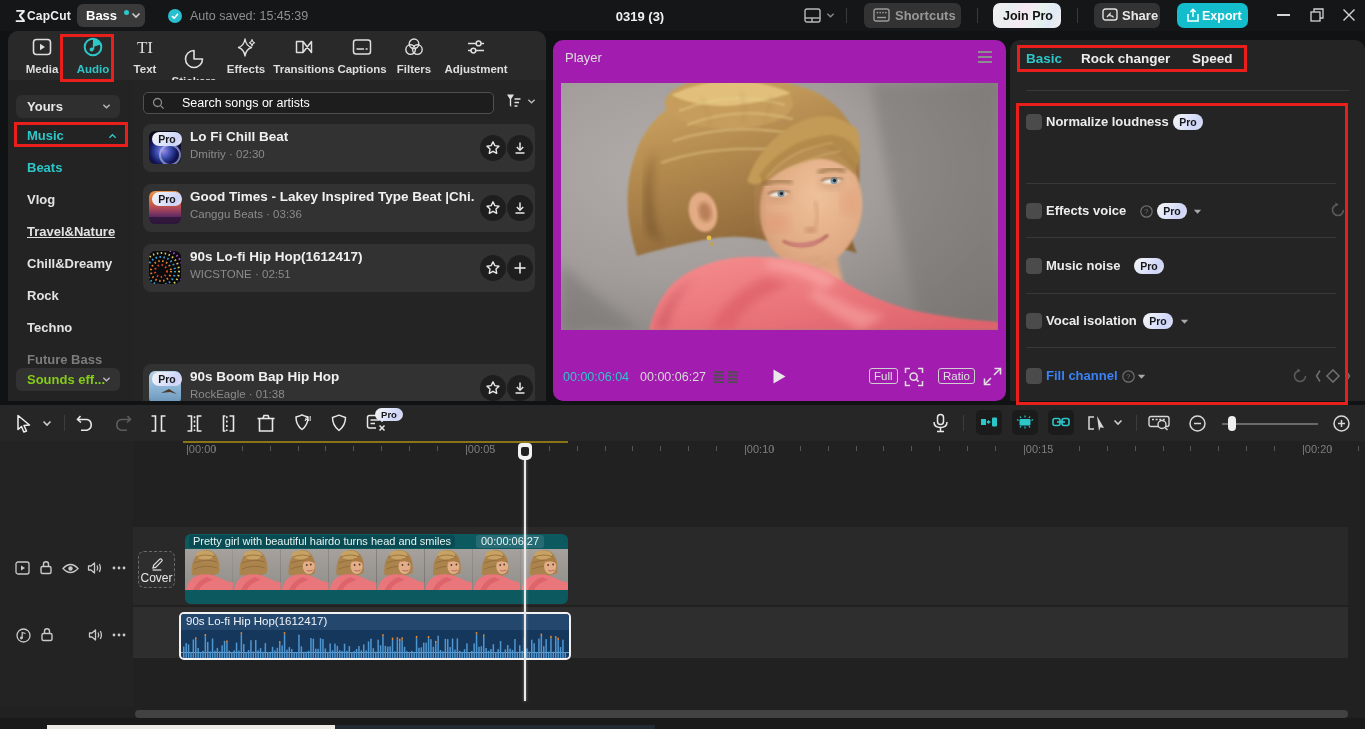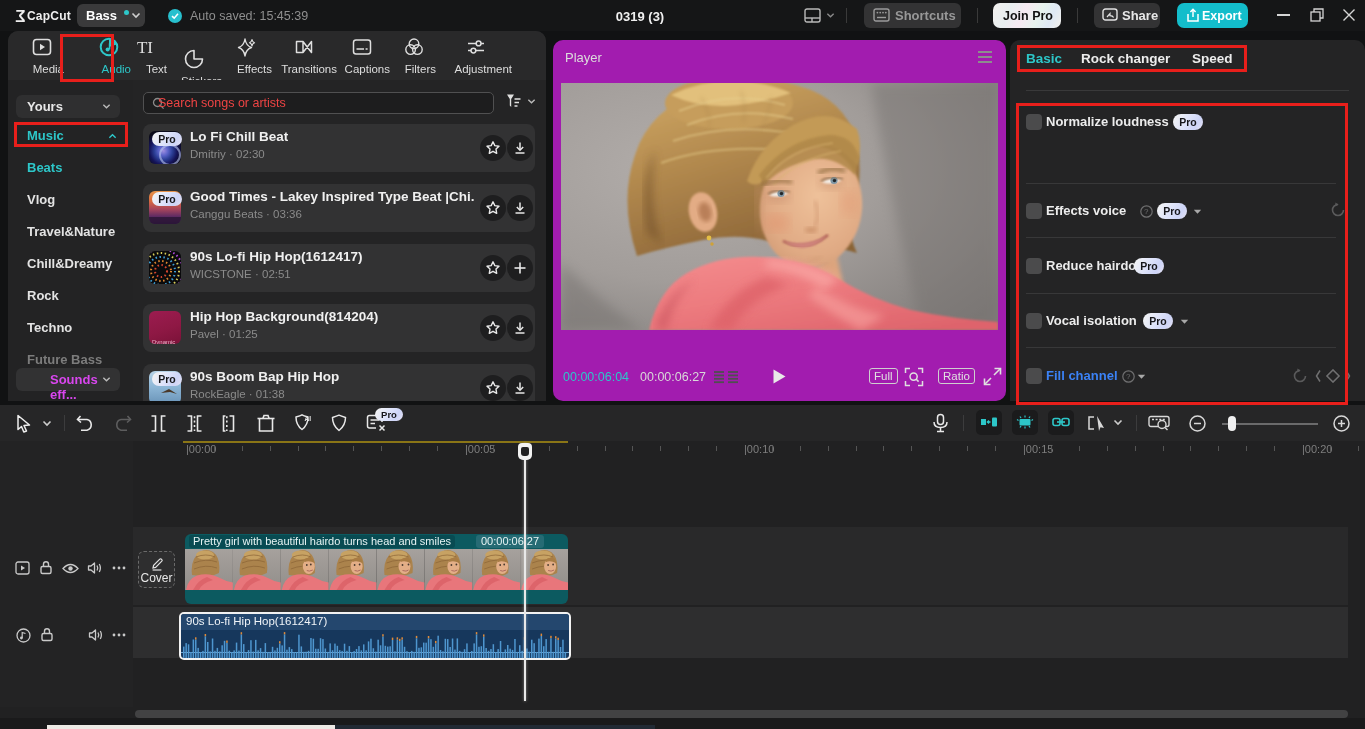--- a/index.html
+++ b/index.html
@@ -1,20 +1,20 @@
 <!DOCTYPE html>
 <html><head>
 <meta charset="utf-8">
 <style>
   * { margin:0; padding:0; box-sizing:border-box; }
   html,body { width:1365px; height:729px; overflow:hidden; background:#111213; }
   body { font-family:"Liberation Sans", sans-serif; position:relative; color:#ddd; }
   .abs { position:absolute; }
   .tabi { text-align:left; }
-  .tlab { font-size:11.5px; font-weight:400; color:#dedede; margin-top:1px; text-align:right; white-space:nowrap; }
+  .tlab { font-size:11.5px; font-weight:700; color:#dedede; margin-top:1px; text-align:center; white-space:nowrap; }
   .sideitem { position:absolute; left:19px; font-size:13px; font-weight:700; color:#e3e3e3; white-space:nowrap; }
   .mrow { position:absolute; left:10px; width:392px; height:48px; background:#323233; border-radius:8px; }
   .mthumb { position:absolute; left:6px; top:7px; width:32px; height:33px; border-radius:6px; overflow:hidden; }
   .mtitle { position:absolute; left:47px; top:5px; font-size:13.5px; font-weight:700; color:#f0f0f0; white-space:nowrap; max-width:285px; overflow:hidden; }
   .msub { position:absolute; left:47px; top:24px; font-size:11.5px; color:#8b8b8b; white-space:nowrap; }
   .mbtn { position:absolute; top:11px; width:26px; height:26px; border-radius:50%; background:#1e1e1f; }
   .probadge { position:absolute; border-radius:8px; background:linear-gradient(120deg,#f5f5f3 0%,#dfe4fa 45%,#cdd4f7 75%,#e6e2f2 100%); color:#16161a; font-weight:700; text-align:center; }
   .cbox { width:16px; height:16px; background:#4b4b4c; border-radius:4px; }
   .rtitle { font-size:13px; font-weight:700; color:#ececec; white-space:nowrap; }
   .rdiv { left:16px; width:310px; height:1px; background:#383839; position:absolute; }
@@ -109,21 +109,21 @@
   <div class="abs" id="tabbar" style="left:0;top:0;width:538px;height:49px;background:#29292a;">
 
     <div class="abs tabi" style="left:12px;top:5px;width:44px;">
       <svg width="22" height="22" viewBox="0 0 22 22" style="margin-left:11px;">
           <rect x="2.5" y="3.5" width="17" height="15" rx="3" stroke="#dedede" stroke-width="1.6" fill="none"></rect>
           <path d="M9 7.8 L14 11 L9 14.2 Z" fill="#dedede"></path>
         </svg>
       <div class="tlab">Media</div>
     </div>
 
-    <div class="abs tabi" style="left:63px;top:5px;width:44px;margin-left:16px;">
+    <div class="abs tabi" style="left:63px;top:5px;width:44px;">
       <svg width="22" height="22" viewBox="0 0 22 22" style="margin-left:11px;">
           <circle cx="11" cy="11" r="8.3" stroke="#2dc7c9" stroke-width="2" fill="none"></circle>
           <path d="M11 11 L11 3 A 8 8 0 0 1 18.6 8.6 Z" fill="#2dc7c9"></path>
           <circle cx="9.6" cy="13.4" r="2" fill="#2dc7c9"></circle>
           <rect x="10.8" y="7.4" width="1.5" height="6" fill="#2dc7c9"></rect>
         </svg>
       <div class="tlab" style="color:#2dc7c9;">Audio</div>
     </div>
 
     <div class="abs tabi" style="left:115px;top:5px;width:44px;">
@@ -190,40 +190,40 @@
       <svg style="position:absolute;right:9px;top:8px;" width="9" height="7" viewBox="0 0 10 7">
           <path d="M1.5 1.5 L5 5 L8.5 1.5" stroke="#bbb" stroke-width="1.5" fill="none"></path>
         </svg>
     </div>
     <div class="sideitem" style="top:48px;color:#2dc7c9;">Music</div>
     <svg style="position:absolute;left:100px;top:53px;" width="9" height="7" viewBox="0 0 10 7">
         <path d="M1.5 5 L5 1.5 L8.5 5" stroke="#2dc7c9" stroke-width="1.5" fill="none"></path>
       </svg>
     <div class="sideitem" style="top:80px;color:#2dc7c9;">Beats</div>
     <div class="sideitem" style="top:112px;">Vlog</div>
-    <div class="sideitem" style="top:144px;">Travel&amp;Nature</div>
+    <div class="sideitem" style="top:144px;text-decoration:underline;">Travel&amp;Nature</div>
     <div class="sideitem" style="top:176px;">Chill&amp;Dreamy</div>
     <div class="sideitem" style="top:208px;">Rock</div>
     <div class="sideitem" style="top:240px;">Techno</div>
     <div class="sideitem" style="top:272px;color:#7c7c7c;">Future Bass</div>
     <div class="abs" style="left:8px;top:288px;width:104px;height:23px;background:#323233;border-radius:6px;">
-      <span style="position:absolute;left:11px;top:4px;font-size:13px;font-weight:700;color:#d946ef;margin-left:23px;">Sounds eff...</span>
+      <span style="position:absolute;left:11px;top:4px;font-size:13px;font-weight:700;color:#84cc16;">Sounds eff...</span>
       <svg style="position:absolute;right:9px;top:8px;" width="9" height="7" viewBox="0 0 10 7">
           <path d="M1.5 1.5 L5 5 L8.5 1.5" stroke="#bbb" stroke-width="1.5" fill="none"></path>
         </svg>
     </div>
   </div>
   <div class="abs" id="musiclist" style="left:125px;top:49px;width:413px;height:321px;background:#242425;">
 
     <div class="abs" style="left:10px;top:12px;width:351px;height:22px;background:#1d1d1e;border:1px solid #505051;border-radius:5px;">
       <svg style="position:absolute;left:8px;top:4px;" width="13" height="13" viewBox="0 0 13 13">
           <circle cx="5.5" cy="5.5" r="4" stroke="#8a8a8a" stroke-width="1.3" fill="none"></circle>
           <line x1="8.6" y1="8.6" x2="11.6" y2="11.6" stroke="#8a8a8a" stroke-width="1.3"></line>
         </svg>
-      <span style="position:absolute;left:14px;top:3px;font-size:12.5px;color:#ef4444;">Search songs or artists</span>
+      <span style="position:absolute;left:38px;top:3px;font-size:12.5px;color:#ffffff;">Search songs or artists</span>
     </div>
     <svg class="abs" style="left:373px;top:13px;" width="16" height="18" viewBox="0 0 16 18">
         <path d="M1 1.5 L8 1.5 L5.2 6 L5.2 14 L3.8 12.6 L3.8 6 Z" fill="#e0e0e0"></path>
         <line x1="8.5" y1="6" x2="14.5" y2="6" stroke="#e0e0e0" stroke-width="1.5"></line>
         <line x1="8.5" y1="9.5" x2="13" y2="9.5" stroke="#e0e0e0" stroke-width="1.5"></line>
         <line x1="8.5" y1="13" x2="11.5" y2="13" stroke="#e0e0e0" stroke-width="1.5"></line>
       </svg>
     <svg class="abs" style="left:394px;top:18px;" width="9" height="7" viewBox="0 0 10 7">
         <path d="M1.5 1.5 L5 5 L8.5 1.5" stroke="#bbb" stroke-width="1.5" fill="none"></path>
       </svg>
@@ -273,35 +273,20 @@
           </svg>
       </div>
       <div class="mtitle">90s Lo-fi Hip Hop(1612417)</div>
       <div class="msub">WICSTONE · 02:51</div>
       <div class="mbtn" style="left:337px;"><svg style="margin:5px;" width="16" height="16" viewBox="0 0 16 16">
             <path d="M8 1.8 L9.8 5.6 L14 6.2 L11 9.1 L11.7 13.3 L8 11.3 L4.3 13.3 L5 9.1 L2 6.2 L6.2 5.6 Z" stroke="#e8e8e8" stroke-width="1.4" fill="none" stroke-linejoin="round"></path>
           </svg></div>
       <div class="mbtn" style="left:364px;"><svg style="margin:5px;" width="16" height="16" viewBox="0 0 16 16">
             <line x1="8" y1="2.5" x2="8" y2="13.5" stroke="#e8e8e8" stroke-width="1.6"></line>
             <line x1="2.5" y1="8" x2="13.5" y2="8" stroke="#e8e8e8" stroke-width="1.6"></line>
-          </svg></div>
-    </div>
-    <div class="mrow" style="top:224px;">
-      <div class="mthumb" style="background:linear-gradient(160deg,#9c1c50 0%,#8e1844 55%,#7a1238 100%);">
-        <span style="position:absolute;left:3px;top:28px;font-size:6px;color:#e8b0c8;">Dynamic</span>
-      </div>
-      <div class="mtitle">Hip Hop Background(814204)</div>
-      <div class="msub">Pavel · 01:25</div>
-      <div class="mbtn" style="left:337px;"><svg style="margin:5px;" width="16" height="16" viewBox="0 0 16 16">
-            <path d="M8 1.8 L9.8 5.6 L14 6.2 L11 9.1 L11.7 13.3 L8 11.3 L4.3 13.3 L5 9.1 L2 6.2 L6.2 5.6 Z" stroke="#e8e8e8" stroke-width="1.4" fill="none" stroke-linejoin="round"></path>
-          </svg></div>
-      <div class="mbtn" style="left:364px;"><svg style="margin:5px;" width="16" height="16" viewBox="0 0 16 16">
-            <line x1="8" y1="2.5" x2="8" y2="10" stroke="#e8e8e8" stroke-width="1.5"></line>
-            <path d="M4.8 7 L8 10.2 L11.2 7" stroke="#e8e8e8" stroke-width="1.5" fill="none"></path>
-            <line x1="3.5" y1="13" x2="12.5" y2="13" stroke="#e8e8e8" stroke-width="1.5"></line>
           </svg></div>
     </div>
     <div class="mrow" style="top:284px;height:37px;border-radius:8px 8px 0 0;">
       <div class="mthumb" style="background:linear-gradient(180deg,#b8d4e8 0%,#8fb8d8 45%,#6a94b8 100%);">
         <path></path><svg width="40" height="40" viewBox="0 0 40 40">
             <path d="M12 22 L20 18 L28 23 L21 21 Z" fill="#4a3828"></path>
           </svg>
       </div>
       <div class="probadge" style="left:9px;top:8px;width:30px;height:14px;font-size:10.5px;line-height:14px;">Pro</div>
       <div class="mtitle">90s Boom Bap Hip Hop</div>
@@ -486,21 +471,21 @@
   <svg class="abs" style="left:183px;top:169px;" width="9" height="6" viewBox="0 0 9 6">
       <path d="M0.8 0.8 L4.5 4.8 L8.2 0.8 Z" fill="#a8a8a8"></path>
     </svg>
   <svg class="abs" style="left:320px;top:162px;" width="16" height="16" viewBox="0 0 16 16">
       <path d="M13.5 8 A 5.5 5.5 0 1 1 8 2.5 L 8 2.5" stroke="#5a5a5b" stroke-width="1.6" fill="none"></path>
       <path d="M5.4 0.6 L8.6 2.5 L5.4 4.6 Z" fill="#5a5a5b"></path>
     </svg>
   <div class="abs rdiv" style="top:197px;"></div>
 
   <div class="abs cbox" style="left:16px;top:218px;"></div>
-  <div class="abs rtitle" style="left:36px;top:218px;">Reduce hairdo</div>
+  <div class="abs rtitle" style="left:36px;top:218px;">Music noise</div>
   <div class="probadge" style="left:124px;top:218px;width:30px;height:16px;font-size:10.5px;line-height:16px;">Pro</div>
   <div class="abs rdiv" style="top:253px;"></div>
 
   <div class="abs cbox" style="left:16px;top:273px;"></div>
   <div class="abs rtitle" style="left:36px;top:273px;">Vocal isolation</div>
   <div class="probadge" style="left:133px;top:273px;width:30px;height:16px;font-size:10.5px;line-height:16px;">Pro</div>
   <svg class="abs" style="left:170px;top:279px;" width="9" height="6" viewBox="0 0 9 6">
       <path d="M0.8 0.8 L4.5 4.8 L8.2 0.8 Z" fill="#a8a8a8"></path>
     </svg>
   <div class="abs rdiv" style="top:307px;"></div>

